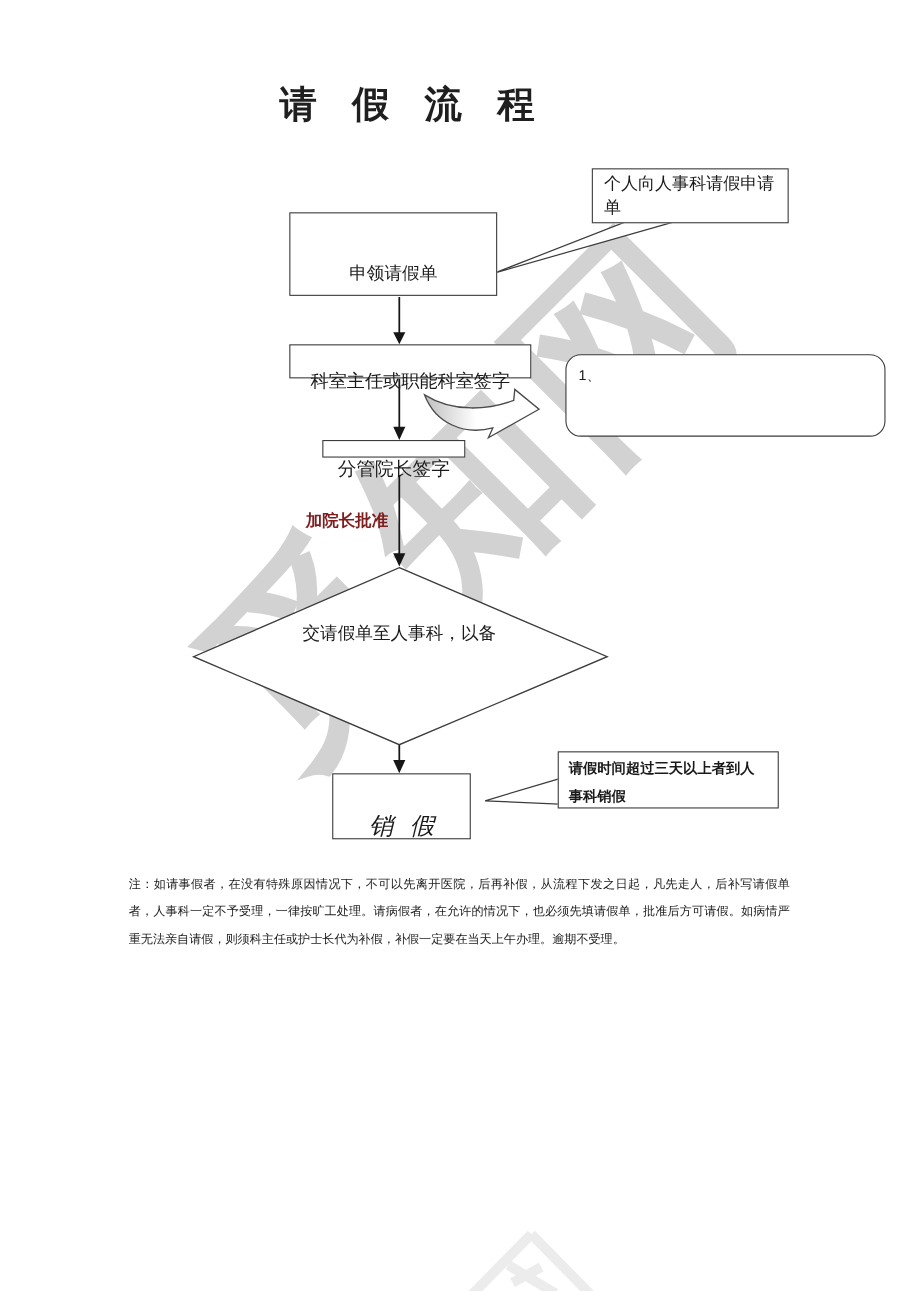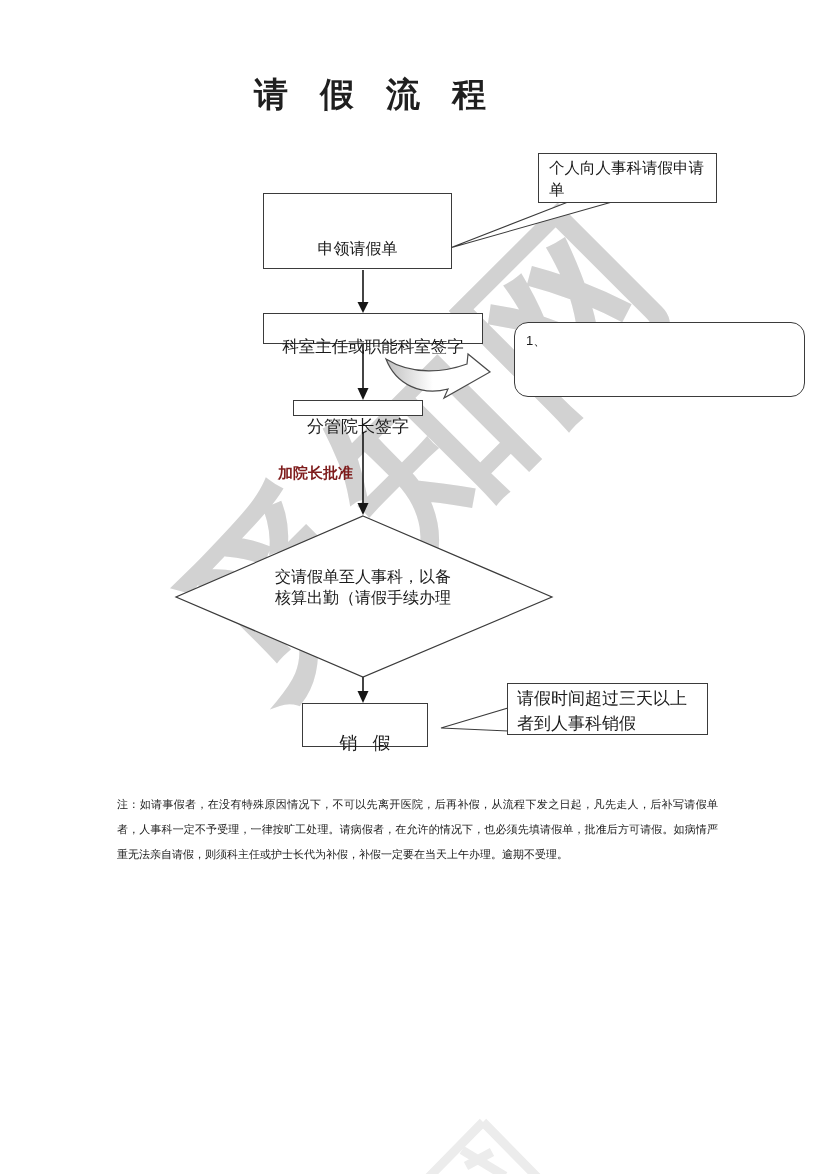--- a/index.html
+++ b/index.html
@@ -30,32 +30,32 @@
   .lbl{white-space:nowrap;margin-top:36px;}
   
   .title{
     left:0;top:72px;width:740px;text-align:center;
     font-size:34px;font-weight:bold;color:#1f1f1f;
     letter-spacing:32px;padding-left:32px;box-sizing:border-box;z-index:2;
   }
   .box1{left:263px;top:193px;width:189px;height:76px;font-size:16px;}
   .box2{left:263px;top:313px;width:220px;height:31px;font-size:16.5px;}
   .box3{left:293px;top:400px;width:130px;height:16px;font-size:17px;}
-  .box4{left:302px;top:703px;width:126px;height:44px;font-size:18px;}
+  .box4{left:302px;top:703px;width:126px;height:60px;font-size:22px;font-style:italic;}
   .box4 .lbl{letter-spacing:15px;padding-left:15px;}
   .callout1{
     left:538px;top:153px;width:179px;height:50px;
     align-items:flex-start;justify-content:flex-start;
     padding:3px 5px 0 10px;font-size:15.5px;line-height:22px;
   }
   .callout1 .wrap{white-space:normal;}
   .callout2{
     left:507px;top:683px;width:201px;height:52px;
     align-items:flex-start;justify-content:flex-start;
-    padding:2px 19px 0 9px;font-size:17px;line-height:25px;
+    padding:2px 19px 0 9px;font-size:13px;line-height:25px;font-weight:bold;
   }
   .callout2 .wrap{white-space:normal;}
   .rulesbox{
     left:514px;top:322px;width:291px;height:75px;
     border-radius:14px;border-width:1.3px;
     overflow:hidden;flex-direction:column;
     align-items:flex-start;justify-content:flex-start;
     padding:5px 6px 0 11px;font-size:13px;line-height:25px;
   }
   .rule-item{display:flex;width:100%;}
@@ -134,21 +134,20 @@
 </div>
 
 <div class="abs shape box3">
   <span class="lbl">分管院长签字</span>
 </div>
 
 <div class="abs redlabel">加院长批准</div>
 
 <div class="abs diamond-text">
   <div>交请假单至人事科，以备</div>
-  <div>核算出勤（请假手续办理</div>
 </div>
 
 <div class="abs shape box4">
   <span class="lbl">销假</span>
 </div>
 
 <div class="abs shape callout2">
   <span class="wrap">请假时间超过三天以上者到人事科销假</span>
 </div>
 

